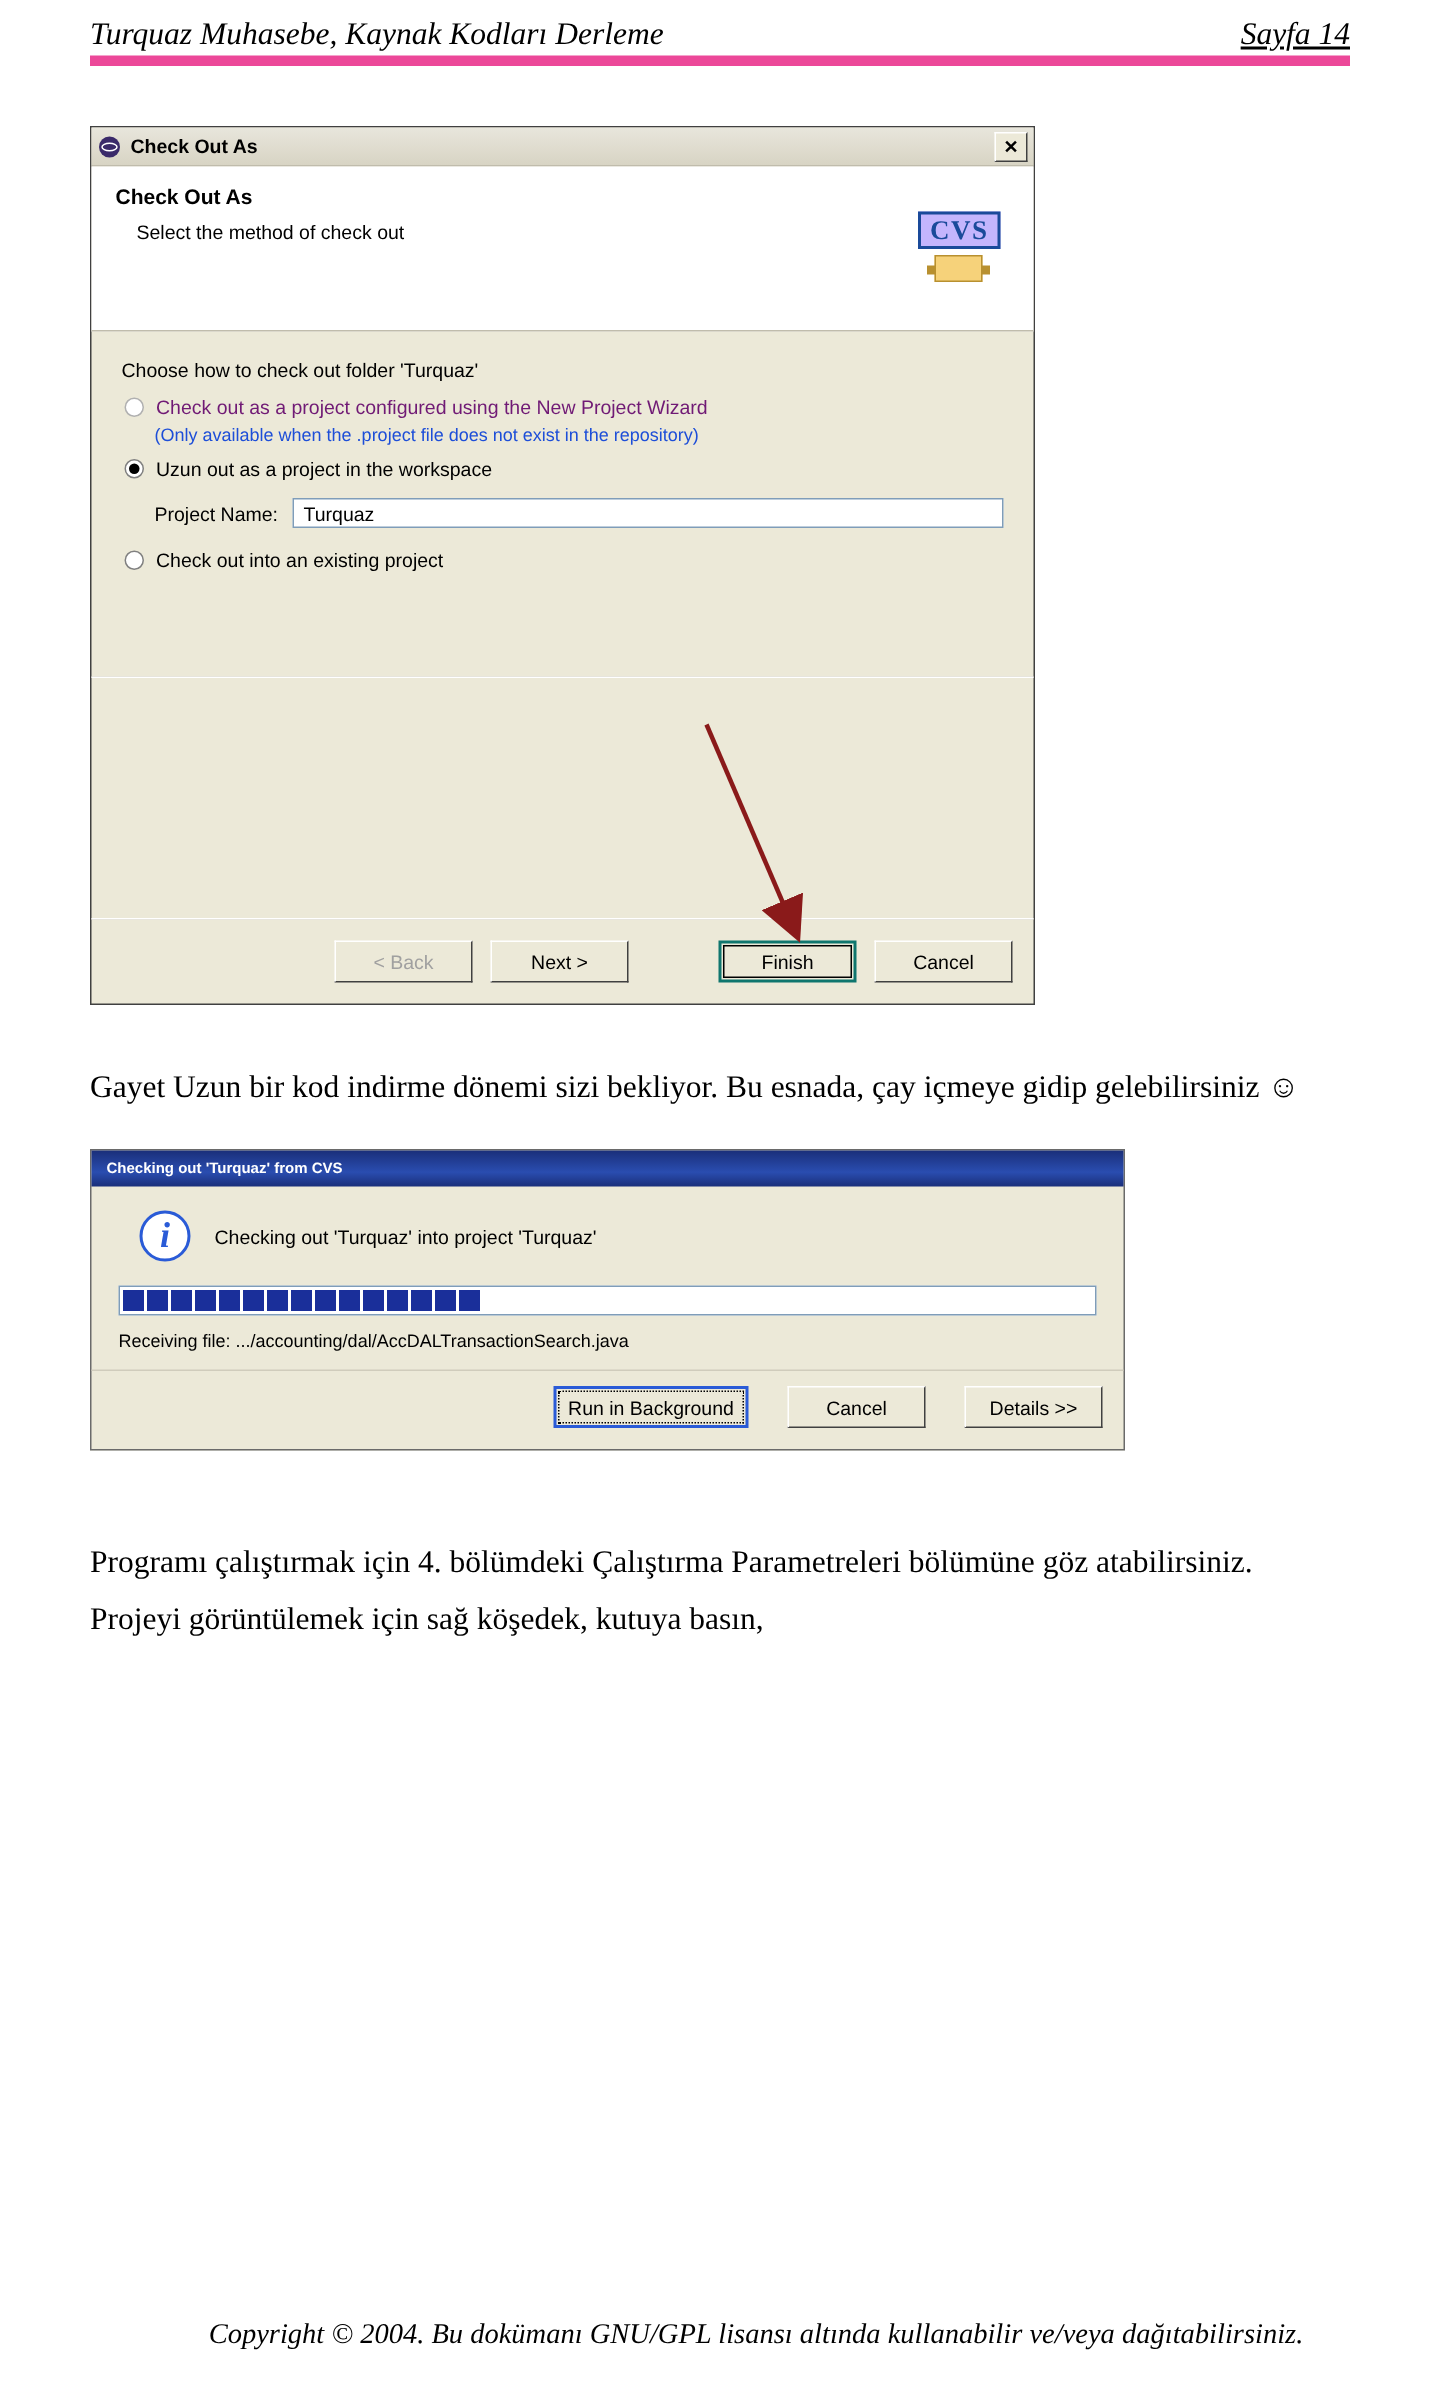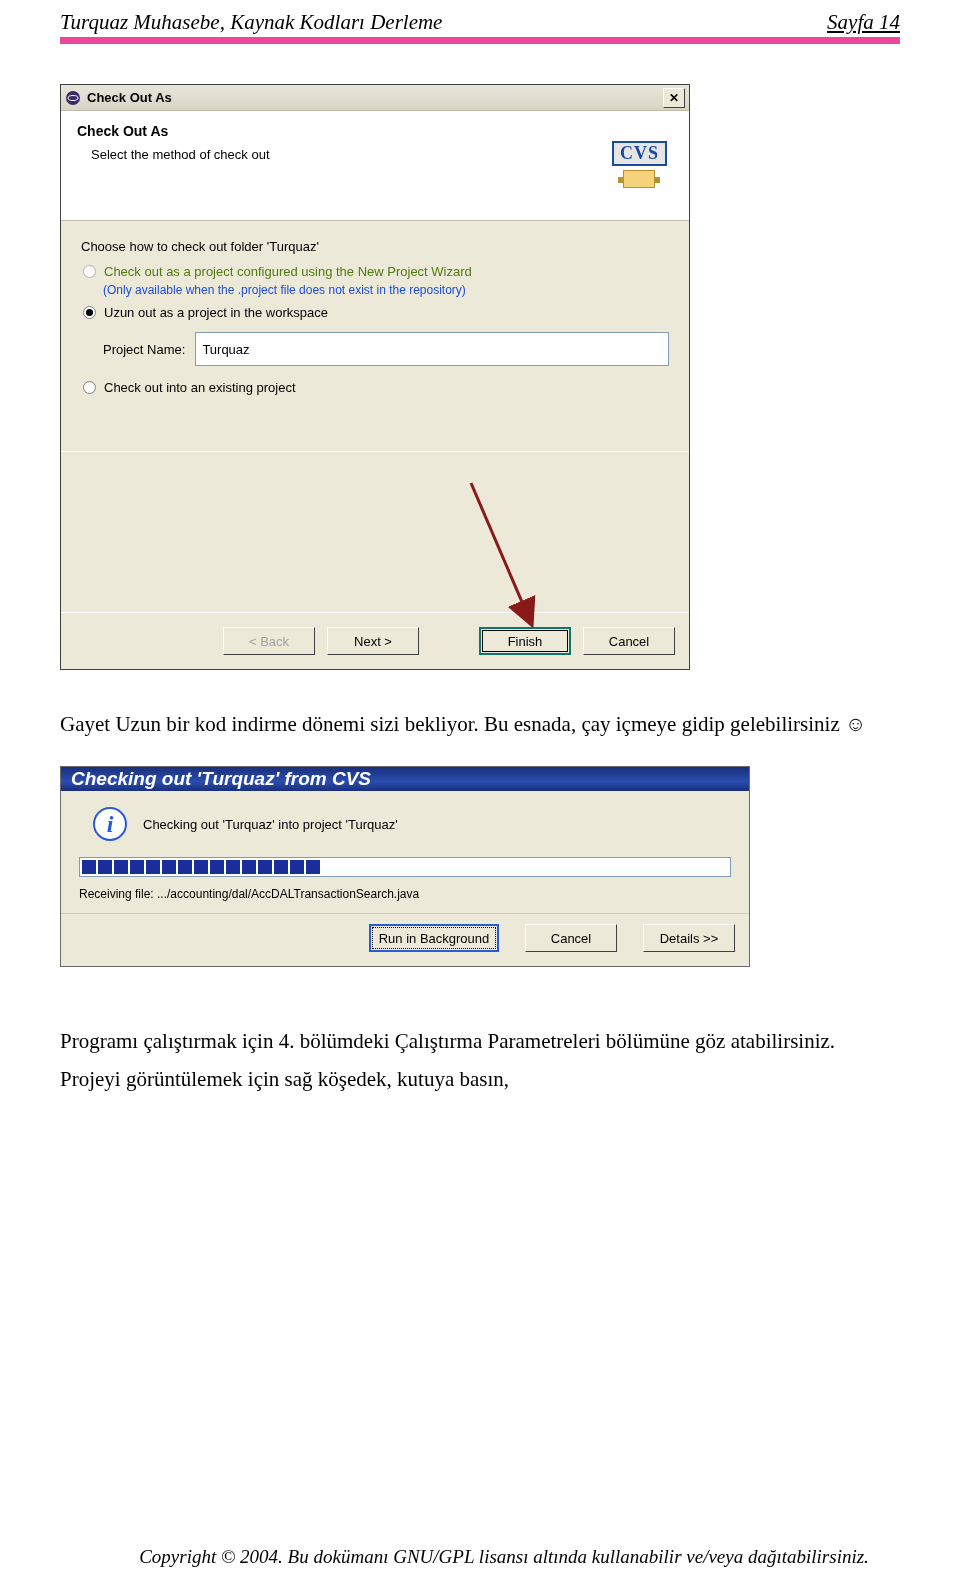--- a/index.html
+++ b/index.html
@@ -69,21 +69,21 @@
   .banner .bt { font-weight: bold; font-size: 14px; }
   .banner .bs { font-size: 13px; margin: 8px 0 0 14px; }
   .cvs-logo {
     display:flex; flex-direction:column; align-items:center;
     margin-top: 18px; margin-right: 6px;
   }
   .cvs-box {
     border: 2px solid #1a4a9a; color:#1a4a9a;
     font-weight:bold; font-family: Georgia, serif;
     font-size: 18px; padding: 0 6px; letter-spacing:1px;
-    background:#e5e5e5;
+    background:#c4b5fd;
   }
   .cvs-plug {
     width: 32px; height: 18px; margin-top:4px;
     background:#f6d27a; border:1px solid #b89030;
     position:relative;
   }
   .cvs-plug::before, .cvs-plug::after{
     content:""; position:absolute; top:6px; width:6px; height:6px;
     background:#b89030;
   }
@@ -94,26 +94,26 @@
   .radio-row { display:flex; align-items:center; margin: 4px 0 4px 2px; }
   .radio {
     width:13px;height:13px;border:1px solid #808080;border-radius:50%;
     background:#fff;margin-right:8px;position:relative;flex:none;
   }
   .radio.sel::after{
     content:"";position:absolute;top:2px;left:2px;width:7px;height:7px;
     border-radius:50%;background:#000;
   }
   .radio.dis { border-color:#b0b0b0; }
-  .dim { color:#4d7c0f; }
+  .dim { color:#701a75; }
   .note { color:#1d4ed8; margin: 2px 0 8px 22px; font-size:12px; }
   .proj-row { display:flex; align-items:center; margin: 12px 0 14px 22px; }
   .proj-row label { margin-right:10px; }
   .proj-input {
-    flex:1; height:34px; border:1px solid #7f9db9; background:#fff;
+    flex:1; height:20px; border:1px solid #7f9db9; background:#fff;
     padding: 2px 6px; font-family:inherit; font-size:13px;
   }
   .existing-row { margin: 2px 0 0 2px; }
 
   .sep { height:1px; background:#b0ac9c; margin: 0; border-top:1px solid #fff; }
   .btnbar { display:flex; justify-content:flex-end; gap:12px; padding: 14px 14px; position:relative;align-items:flex-end; }
   .wbtn {
     min-width: 92px; height:28px; background:#ece9d8;
     border:1px solid #404040; border-top-color:#fff; border-left-color:#fff;
     font-family:inherit; font-size:13px; cursor:default;
@@ -130,22 +130,22 @@
   
   .dlg2 {
     width: 690px;
     font-family: Tahoma, Verdana, sans-serif;
     font-size: 13px;
     background: #ece9d8;
     border: 1px solid #6a6a6a;
   }
   .tb2 {
     background: linear-gradient(#1a2f7a, #2a4db0 60%, #1a2f7a);
-    color:#fff; font-weight:bold; font-size:19px;
-    padding: 4px 10px; height:24px; display:flex; align-items:center;font-style:italic;
+    color:#fff; font-weight:bold; font-size:10px;
+    padding: 4px 10px; height:24px; display:flex; align-items:center;
   }
   .body2 { padding: 16px 18px 12px 18px; }
   .msg-row { display:flex; align-items:center; gap:16px; margin:0 0 16px 14px; }
   .info-icn {
     width:34px;height:34px;flex:none;border-radius:50%;
     background:#fff;border:2px solid #2a5bd7;color:#2a5bd7;
     display:flex;align-items:center;justify-content:center;
     font-family:Georgia,serif;font-size:24px;font-weight:bold;font-style:italic;
   }
   .prog-track {

